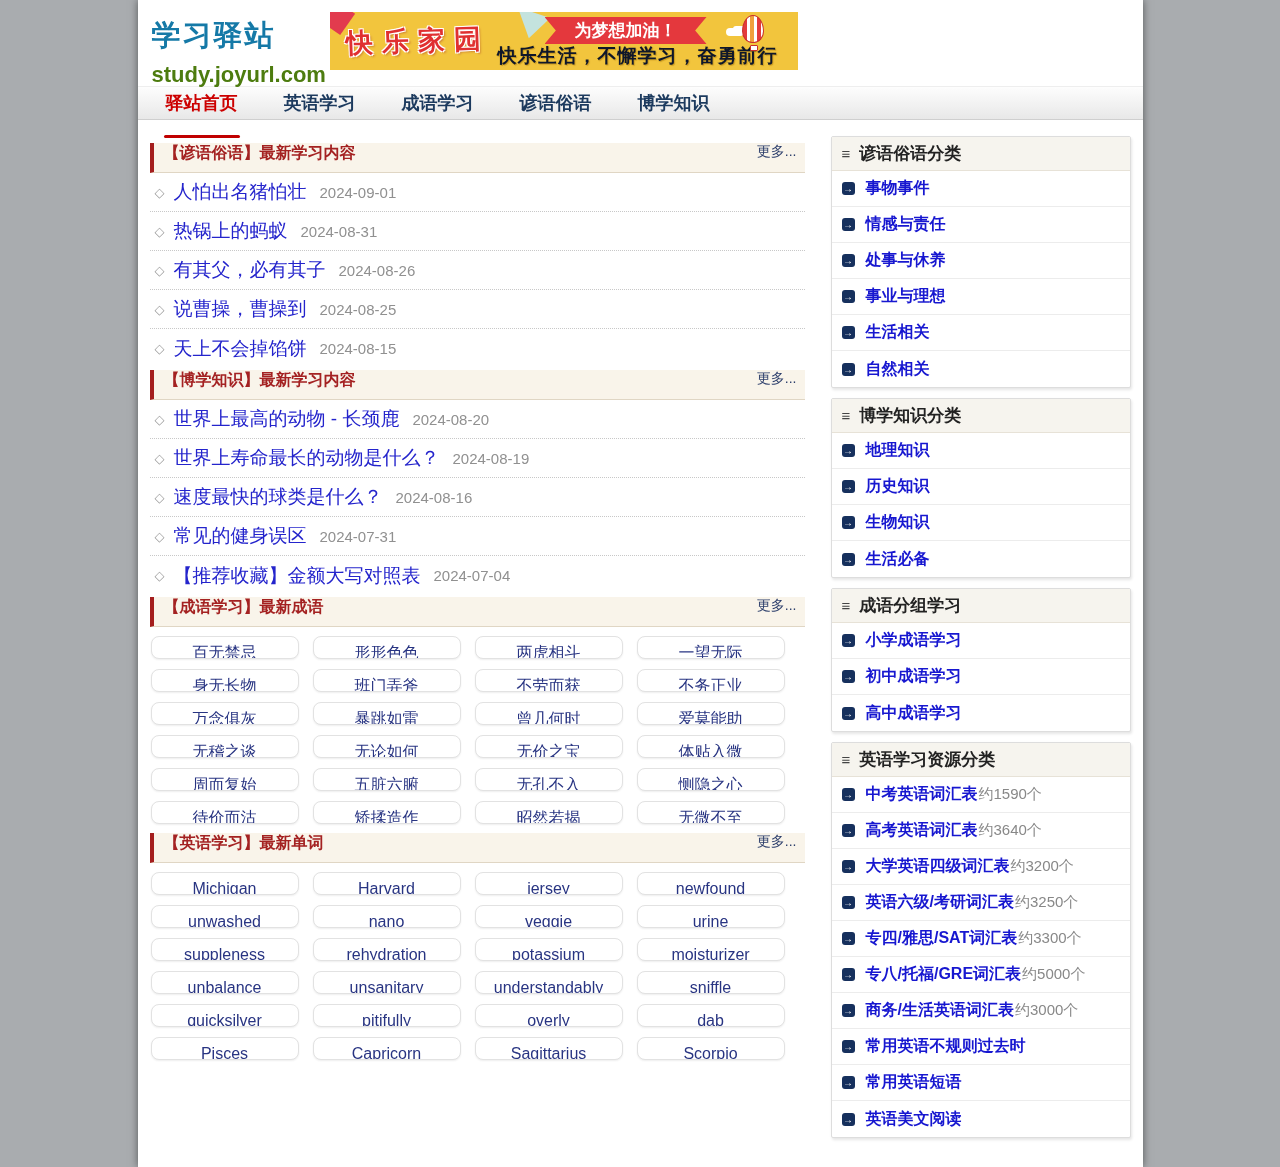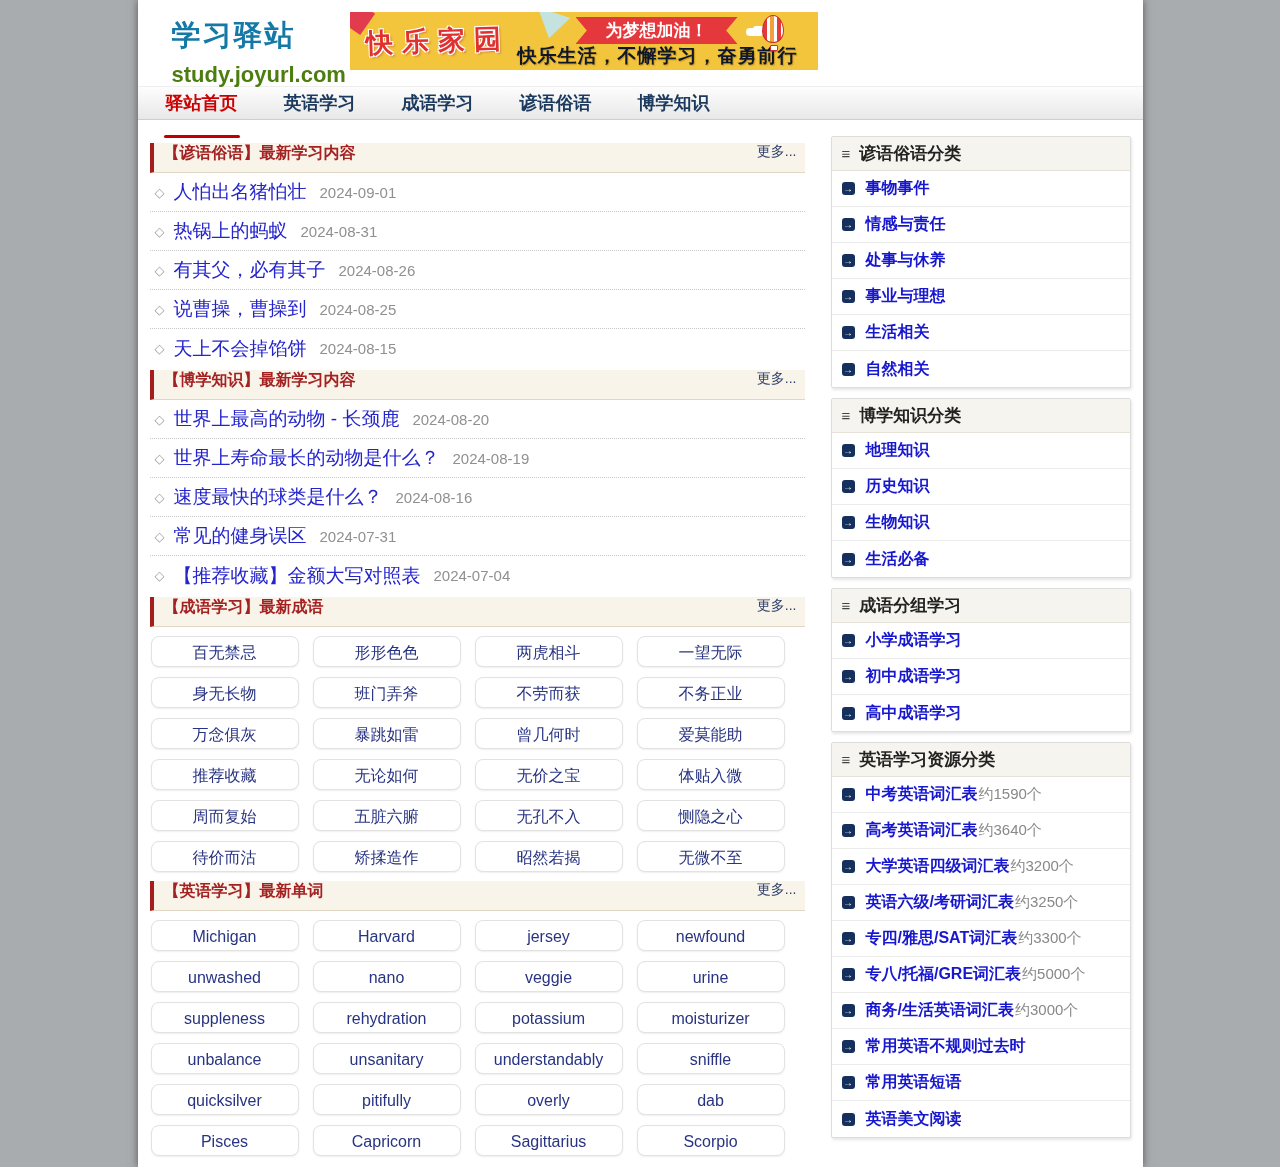--- a/index.html
+++ b/index.html
@@ -7,39 +7,39 @@
   body {
     background:#a9acaf;
     font-family:"Liberation Sans","DejaVu Sans",sans-serif;
   }
   .page {
     width:1005px; min-height:1167px; margin:0 auto; background:#fff;
     box-shadow:0 0 8px rgba(0,0,0,.5);
   }
 
   
-  .site-header { display:flex; align-items:flex-start; padding:12px 12px 4px 14px; height:86px;margin-left:20px; }
+  .site-header { display:flex; align-items:flex-start; padding:12px 12px 4px 14px; height:86px; }
   .logo-block { width:178px; padding-top:4px; }
   .logo-title { font-size:29px; font-weight:bold; color:#1579a7; letter-spacing:2px; }
   .logo-domain { font-size:22px; font-weight:bold; color:#4d7c0f; margin-top:6px; }
 
   .banner { position:relative; width:468px; height:58px; background:#f2c53d; overflow:hidden; cursor:pointer; }
   .b-flag { position:absolute; left:-6px; top:-8px; width:26px; height:26px; background:#e23b4e; transform:rotate(35deg); }
   .b-script {
     position:absolute; left:16px; top:11px; font-size:27px; font-weight:bold; color:#e03030;
     letter-spacing:9px; transform:rotate(-2deg); white-space:nowrap;
     text-shadow:-1px -1px 0 #fff,1px -1px 0 #fff,-1px 1px 0 #fff,1px 1px 0 #fff,2px 2px 2px rgba(150,30,30,.35);
   }
   .b-plane {
     position:absolute; left:183px; top:0px; width:0; height:0;
     border-left:20px solid transparent; border-right:14px solid transparent;
     border-top:26px solid #bfe6ef; transform:rotate(18deg); opacity:.9;
   }
   .b-ribbon {
-    position:absolute; left:226px; top:5px; width:162px; height:27px; background:#e4383d;
+    position:absolute; left:215px; top:5px; width:162px; height:27px; background:#e4383d;
     color:#fff; font-size:17px; font-weight:bold; text-align:center; line-height:27px; white-space:nowrap;
     clip-path:polygon(0 0,100% 0,93% 50%,100% 100%,0 100%,7% 50%);
   }
   .b-tagline {
     position:absolute; left:168px; top:31px; font-size:19px; font-weight:bold; color:#0f172a;
     white-space:nowrap; letter-spacing:1px; text-shadow:1px 1px 1px rgba(160,110,0,.5);
   }
   .b-cloud { position:absolute; left:396px; top:16px; width:18px; height:8px; background:#fff; border-radius:8px;
     box-shadow:6px -3px 0 -1px #fff; }
   .b-balloon {
@@ -86,21 +86,21 @@
 
   .section-list { }
   .list-row { display:flex; align-items:center; height:39px; border-bottom:1px dotted #c8c8c8; padding-left:5px; }
   .list-row:last-child { border-bottom:none; }
   .diamond { color:#9a9a9a; font-size:13px; margin-right:9px; }
   .article-link { color:#2424cc; font-size:19px; text-decoration:none; }
   .article-date { color:#909090; font-size:15px; margin-left:13px; }
 
   .word-grid { display:grid; grid-template-columns:repeat(4,148px); gap:10px 14px; padding:9px 0 7px 1px; }
   .word-btn {
-    height:31px; line-height:31px; text-align:center; background:#fff;
+    height:23px; line-height:31px; text-align:center; background:#fff;
     border:1px solid #e2e2e2; border-radius:8px; box-shadow:0 1px 2px rgba(0,0,0,.07);
     color:#283482; font-size:16px; text-decoration:none; overflow:hidden; white-space:nowrap;
   }
 
   
   .side-box {
     border:1px solid #ddd; border-radius:2px; margin-bottom:10px; background:#fff;
     box-shadow:1px 2px 3px rgba(0,0,0,.1);
   }
   .side-header {
@@ -227,21 +227,21 @@
             <a class="word-btn" href="#">两虎相斗</a>
             <a class="word-btn" href="#">一望无际</a>
             <a class="word-btn" href="#">身无长物</a>
             <a class="word-btn" href="#">班门弄斧</a>
             <a class="word-btn" href="#">不劳而获</a>
             <a class="word-btn" href="#">不务正业</a>
             <a class="word-btn" href="#">万念俱灰</a>
             <a class="word-btn" href="#">暴跳如雷</a>
             <a class="word-btn" href="#">曾几何时</a>
             <a class="word-btn" href="#">爱莫能助</a>
-            <a class="word-btn" href="#">推荐收藏</a>
+            <a class="word-btn" href="#">无稽之谈</a>
             <a class="word-btn" href="#">无论如何</a>
             <a class="word-btn" href="#">无价之宝</a>
             <a class="word-btn" href="#">体贴入微</a>
             <a class="word-btn" href="#">周而复始</a>
             <a class="word-btn" href="#">五脏六腑</a>
             <a class="word-btn" href="#">无孔不入</a>
             <a class="word-btn" href="#">恻隐之心</a>
             <a class="word-btn" href="#">待价而沽</a>
             <a class="word-btn" href="#">矫揉造作</a>
             <a class="word-btn" href="#">昭然若揭</a>

